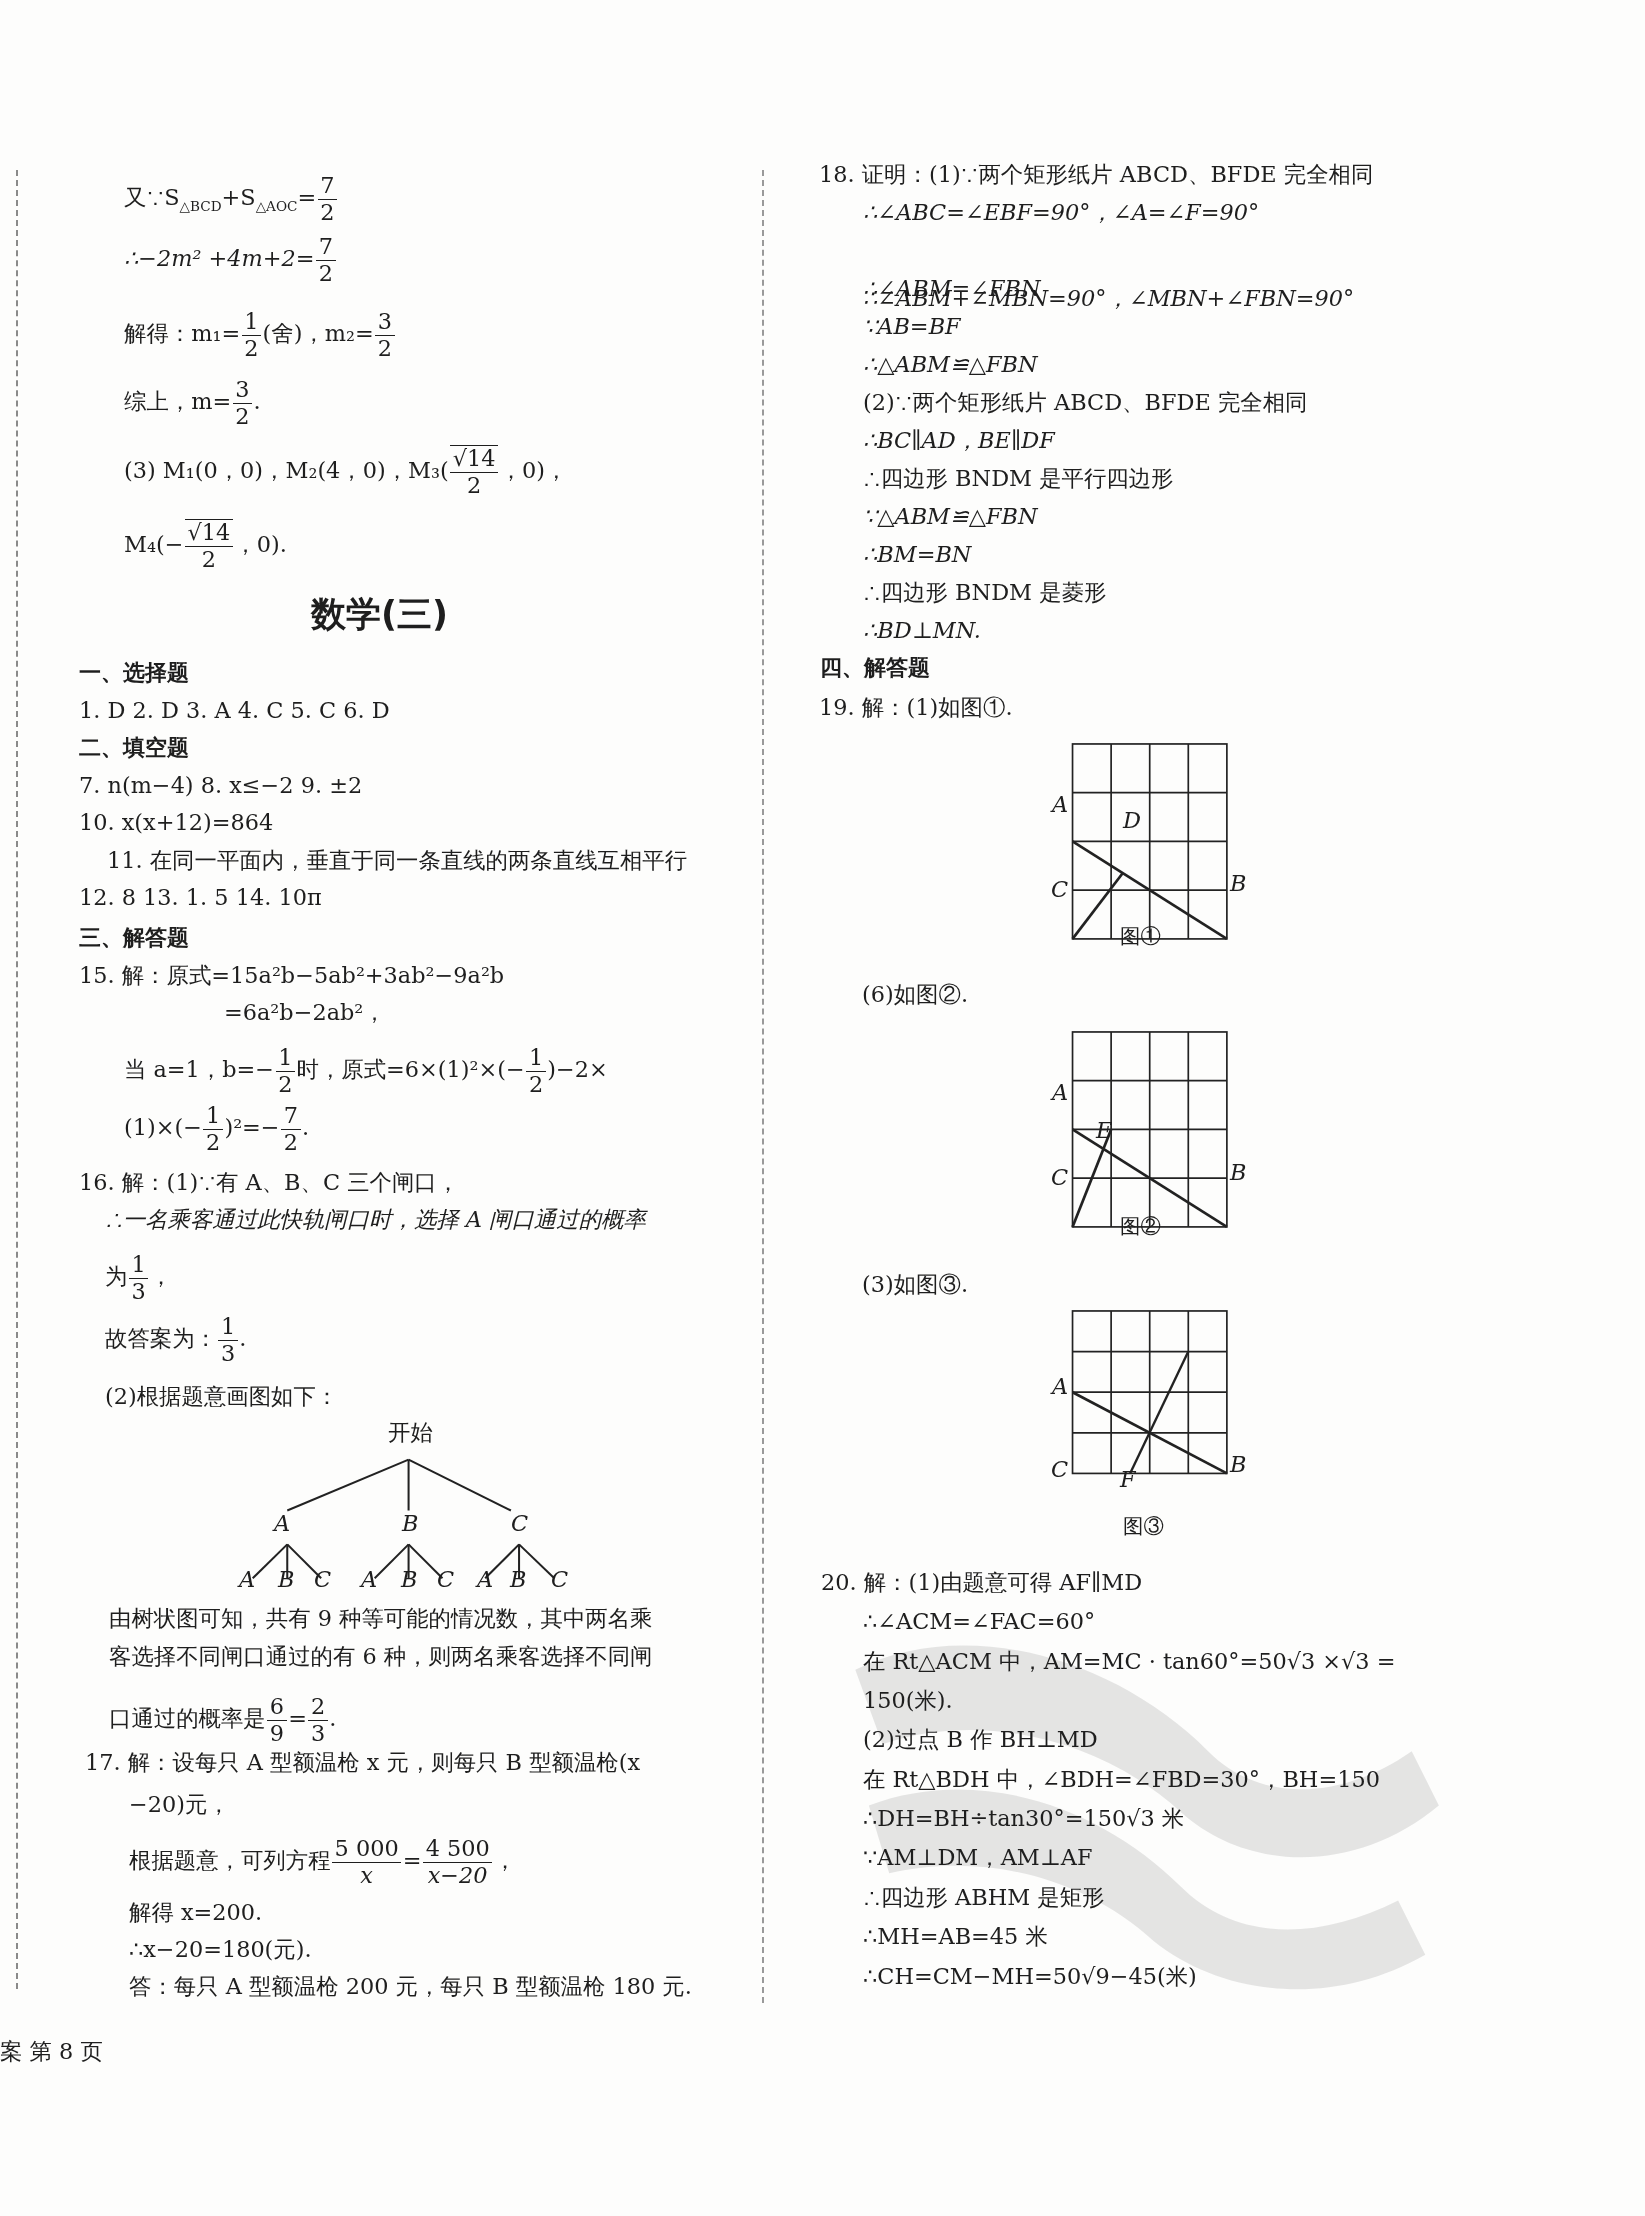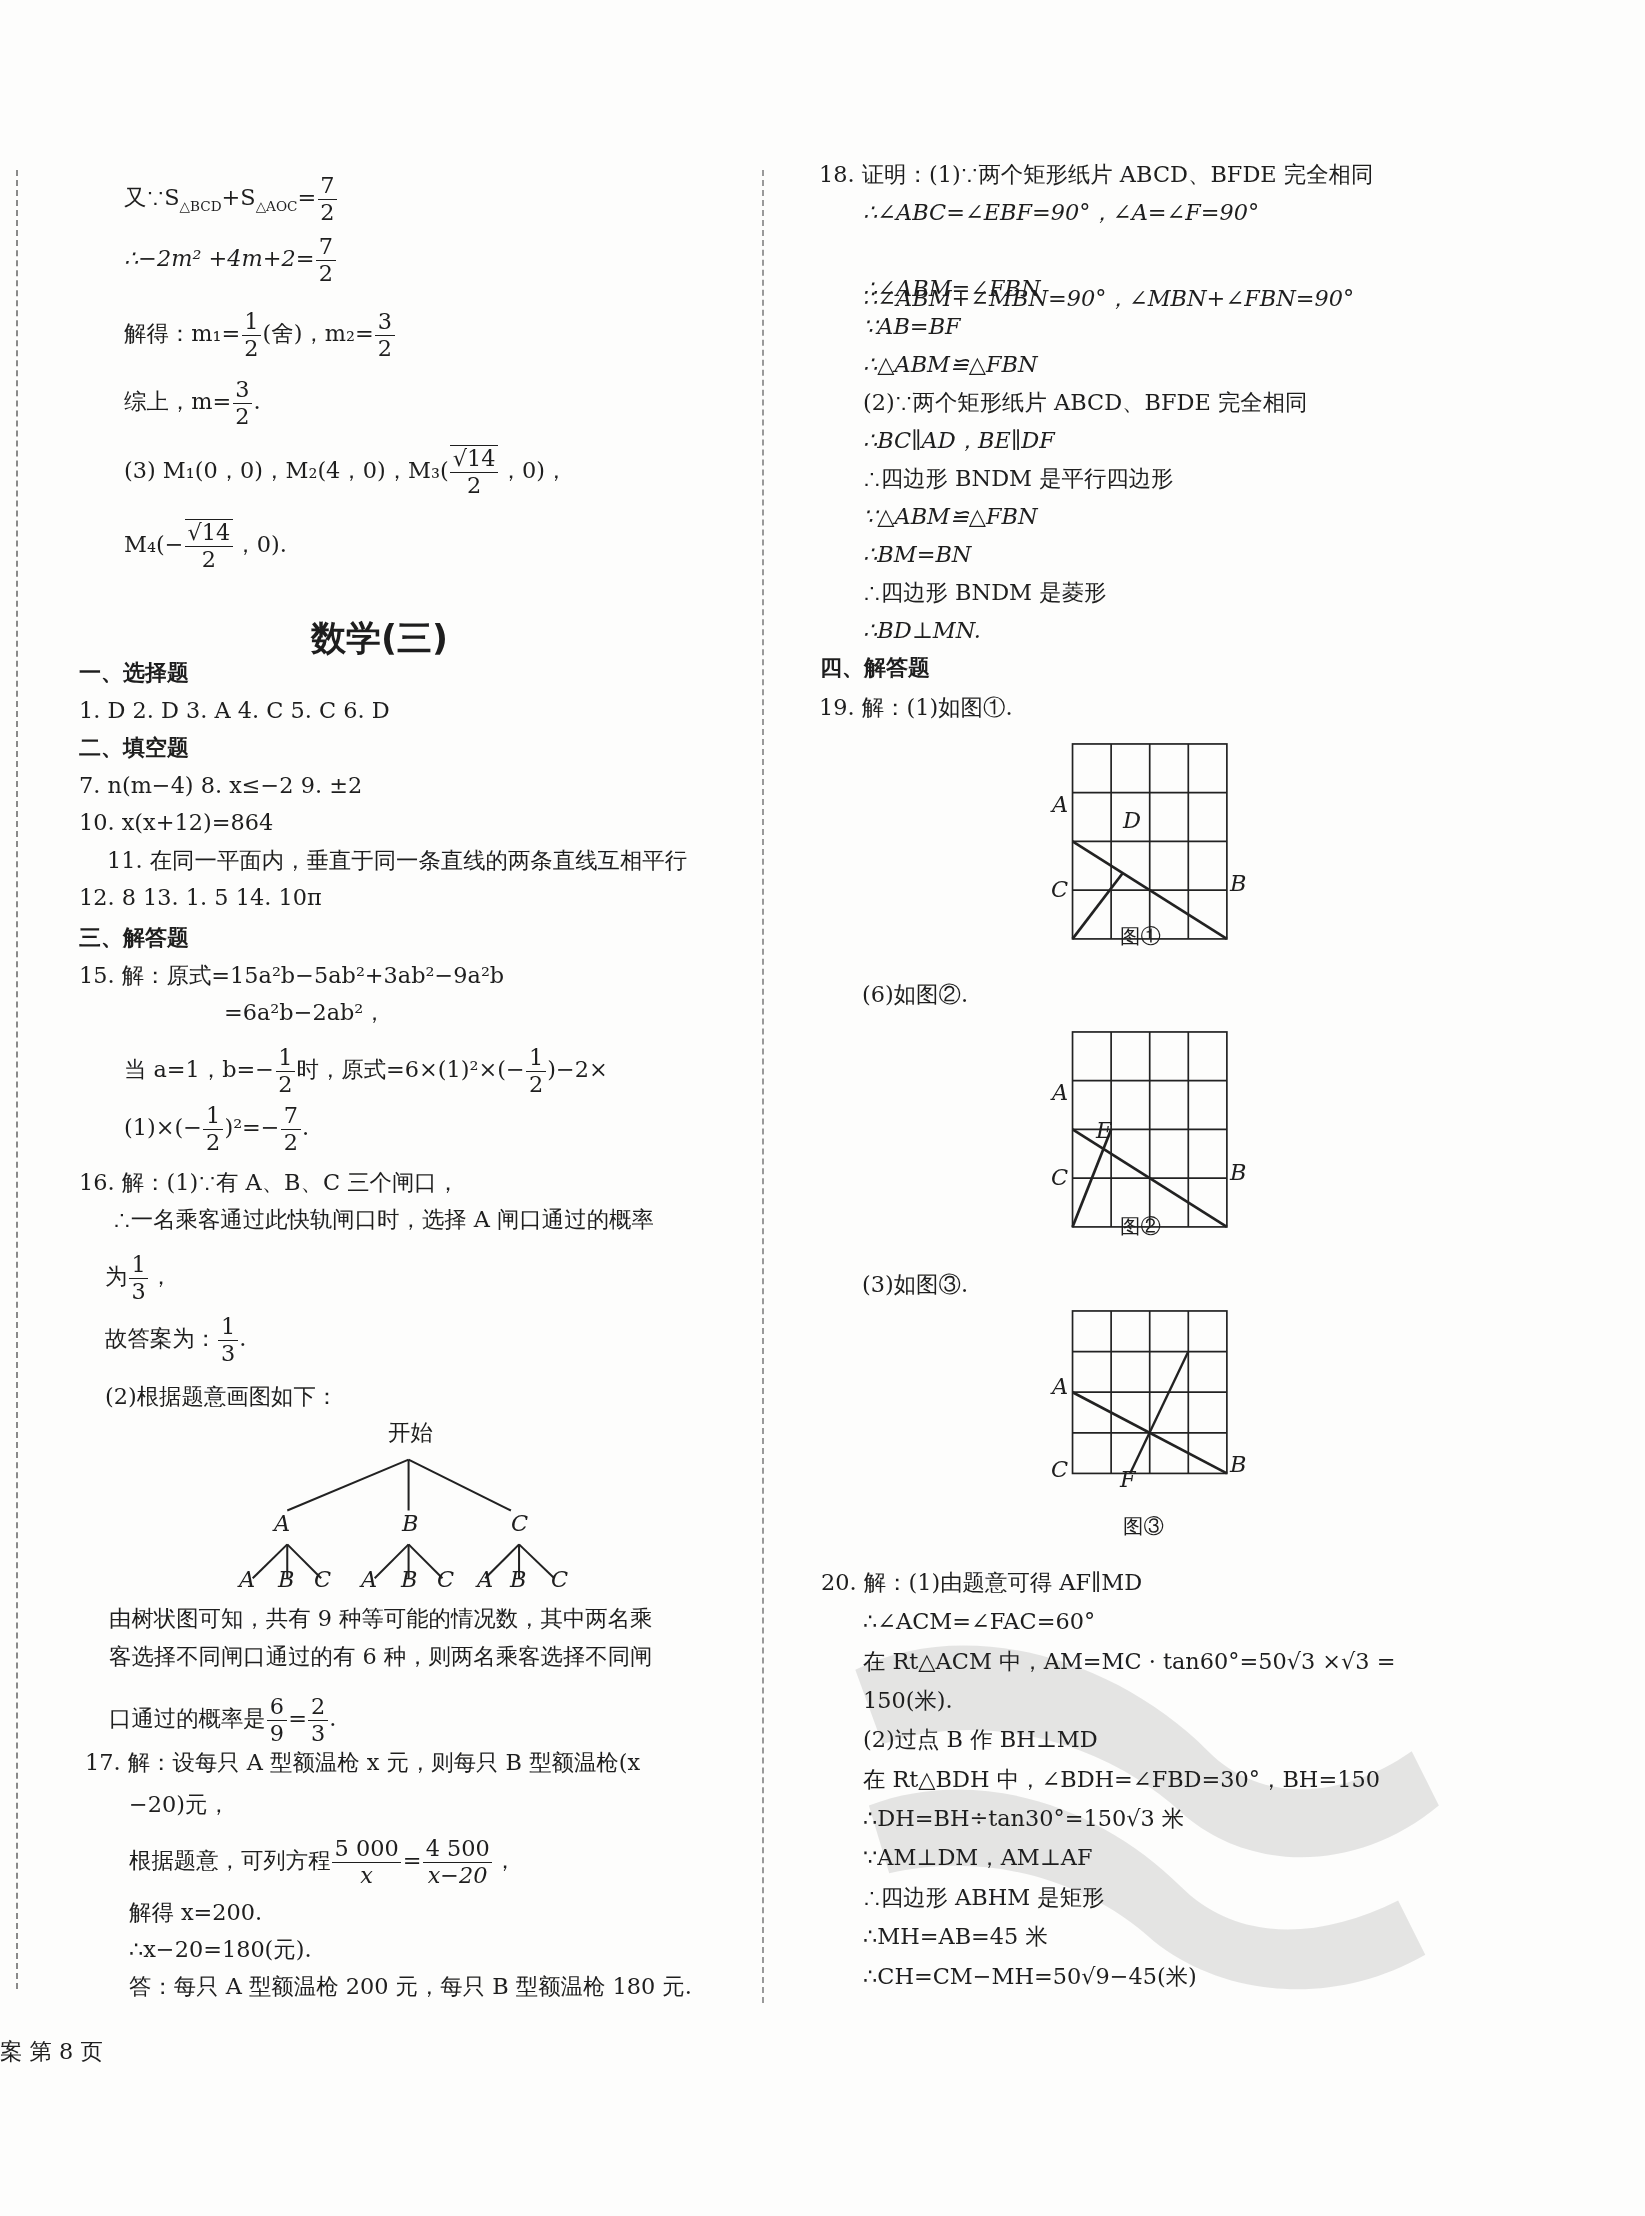--- a/index.html
+++ b/index.html
@@ -7,21 +7,21 @@
     width:1645px; height:2216px; position:relative; overflow:hidden;
     background:#fdfdfc; color:#1e1e1e;
     font-family:"DejaVu Serif", "Liberation Serif", serif;
     font-size:22.4px;
   }
   .dash-left { position:absolute; left:16.3px; top:170px; width:0; height:1819px; border-left:2px dashed #8a8a8a; }
   .dash-mid { position:absolute; left:762px; top:170px; width:0; height:1833px; border-left:2px dashed #9a9a9a; }
   .line { position:absolute; white-space:nowrap; line-height:1; }
   .i { font-style:italic; }
   .sec { font-family:"DejaVu Sans","Liberation Sans",sans-serif; font-weight:bold; font-size:22px; }
-  .title { font-family:"DejaVu Sans","Liberation Sans",sans-serif; font-weight:bold; font-size:35px;margin-top:24px; }
+  .title { font-family:"DejaVu Sans","Liberation Sans",sans-serif; font-weight:bold; font-size:35px; }
   .frac { display:inline-block; vertical-align:middle; text-align:center; margin:0 1.4px; }
   .frac span { display:block; line-height:1.15; padding:0 2.7px; }
   .frac .num { border-bottom:1.4px solid #1e1e1e; }
   sub { font-size:13.6px; vertical-align:-5.4px; }
   .sqrt { border-top:1.4px solid #1e1e1e; padding-top:1.4px; }
   svg.fig { position:absolute; }
   .caption { position:absolute; font-size:20.4px; }
   .footer { position:absolute; left:0; top:2036px; font-size:22.4px; }
   .watermark { position:absolute; left:828px; top:1629px; width:611px; height:380px; opacity:0.18; pointer-events:none; }
 </style>
@@ -64,21 +64,21 @@
 <div class="line" style="left:79px;top:964px;">15. 解：原式=15a²b−5ab²+3ab²−9a²b</div>
 <div class="line" style="left:224px;top:1001px;">=6a²b−2ab²，</div>
 <div class="line" style="left:124px;top:1045px;">
   <span>当 a=1，b=−</span><span class="frac"><span class="num">1</span><span>2</span></span><span>时，原式=6×(1)²×(−</span><span class="frac"><span class="num">1</span><span>2</span></span><span>)−2×</span>
 </div>
 <div class="line" style="left:124px;top:1103px;">
   <span>(1)×(−</span><span class="frac"><span class="num">1</span><span>2</span></span><span>)²=−</span><span class="frac"><span class="num">7</span><span>2</span></span><span>.</span>
 </div>
 
 <div class="line" style="left:79px;top:1171px;">16. 解：(1)∵有 A、B、C 三个闸口，</div>
-<div class="line" style="left:113px;top:1208px;">∴一名乘客通过此快轨闸口时，选择 A 闸口通过的概率</div>
+<div class="line" style="left:105px;top:1208px;font-style:italic;">∴一名乘客通过此快轨闸口时，选择 A 闸口通过的概率</div>
 <div class="line" style="left:105px;top:1252px;">
   <span>为</span><span class="frac"><span class="num">1</span><span>3</span></span><span>，</span>
 </div>
 <div class="line" style="left:105px;top:1314px;">
   <span>故答案为：</span><span class="frac"><span class="num">1</span><span>3</span></span><span>.</span>
 </div>
 <div class="line" style="left:105px;top:1385px;">(2)根据题意画图如下：</div>
 
 <svg class="fig" style="left:224px;top:1419px;" width="380" height="183" viewBox="0 0 560 270">
   <g stroke="#222" stroke-width="3" fill="none">

